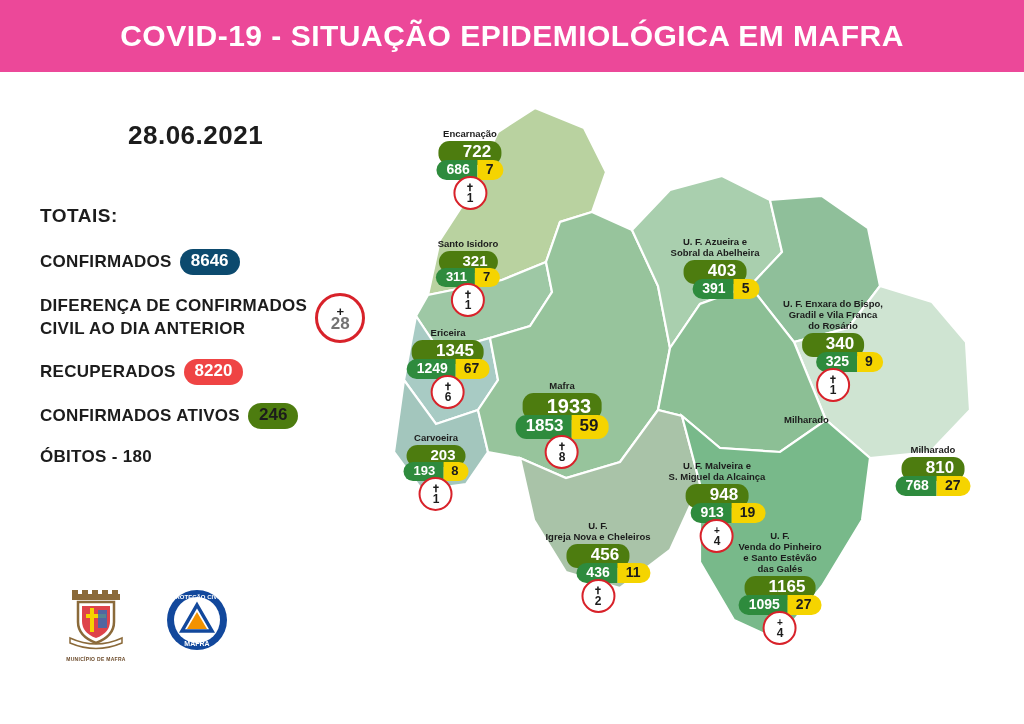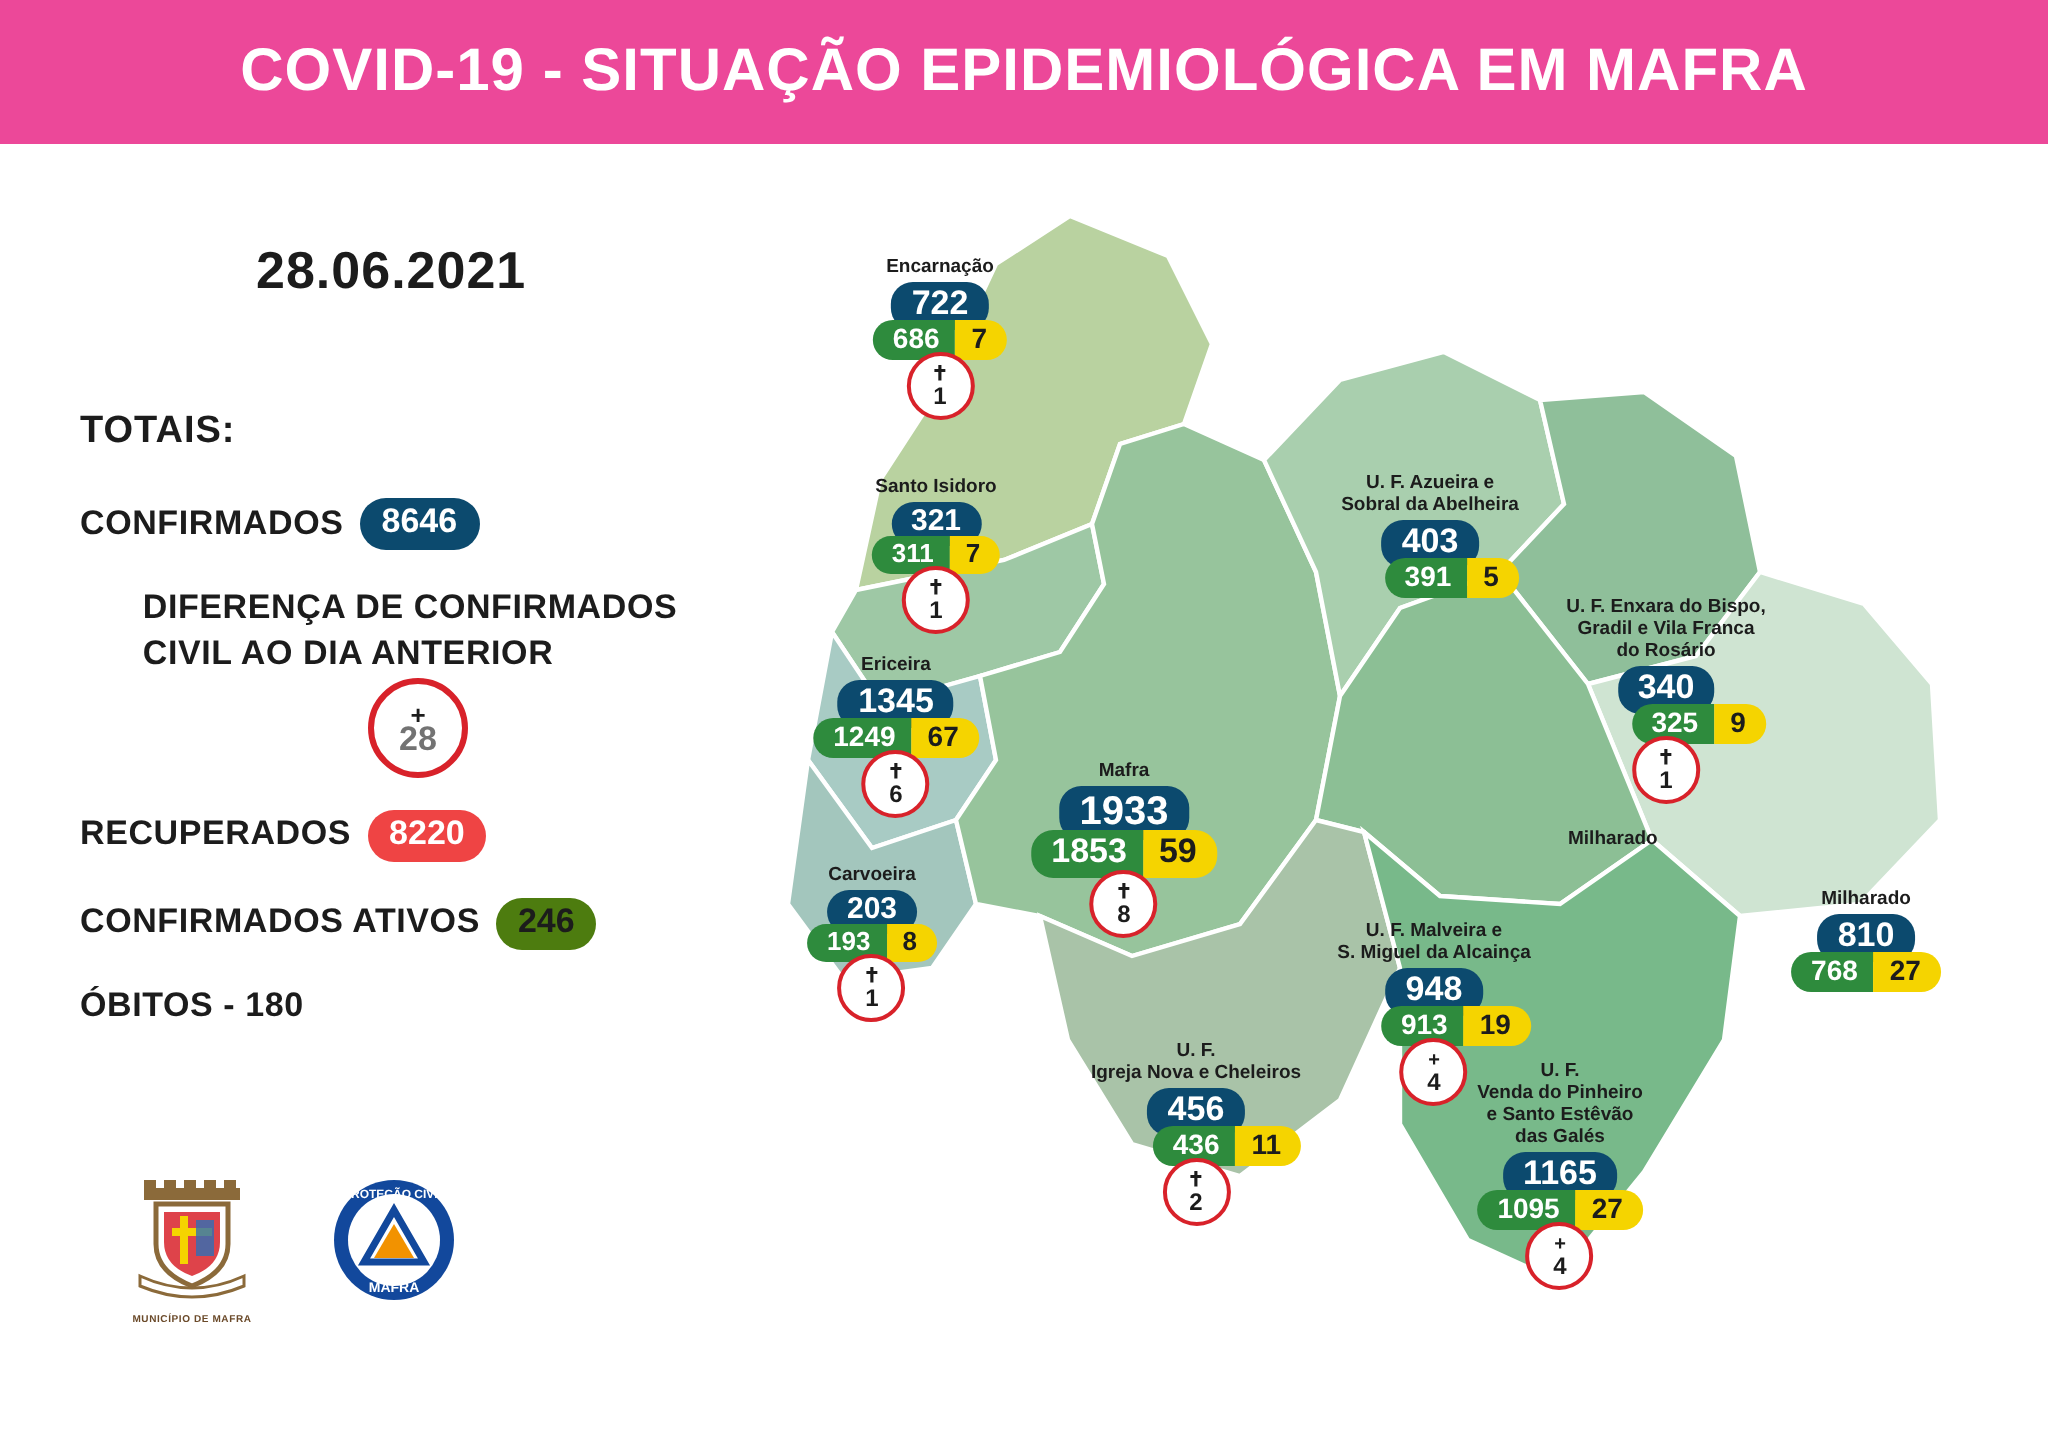--- a/index.html
+++ b/index.html
@@ -81,21 +81,20 @@
     line-height: 1.1;
   }
   .pill.red { background: #0c4a6e; }
   .pill.green { background: #ef4444; }
   .pill.yellow { background: #4d7c0f; color: #1c1c1c; }
 
   .diff-row {
     display: flex;
     align-items: center;
     margin-bottom: 16px;
-    flex-direction: column;
   }
   .diff-text {
     font-size: 17px;
     font-weight: bold;
     color: #1c1c1c;
     line-height: 1.35;
     letter-spacing: 0.3px;
   }
   .circle-badge {
     width: 44px; height: 44px;
@@ -174,25 +173,25 @@
   }
   .m-name {
     font-size: 9.5px;
     font-weight: bold;
     color: #1c1c1c;
     line-height: 11px;
     margin-bottom: 2px;
   }
   .m-conf {
     display: inline-block;
-    background: #0c4a6e;
+    background: #4d7c0f;
     color: #ffffff;
     font-weight: bold;
     border-radius: 11px;
-    padding: 2px 10px 3px 10px;
+    padding: 2px 10px 3px 24px;
     line-height: 1.1;
   }
   .m-pair {
     display: flex;
     justify-content: flex-end;
     margin-top: -5px;
   }
   .m-rec {
     background: #2e8b3d;
     color: #ffffff;

